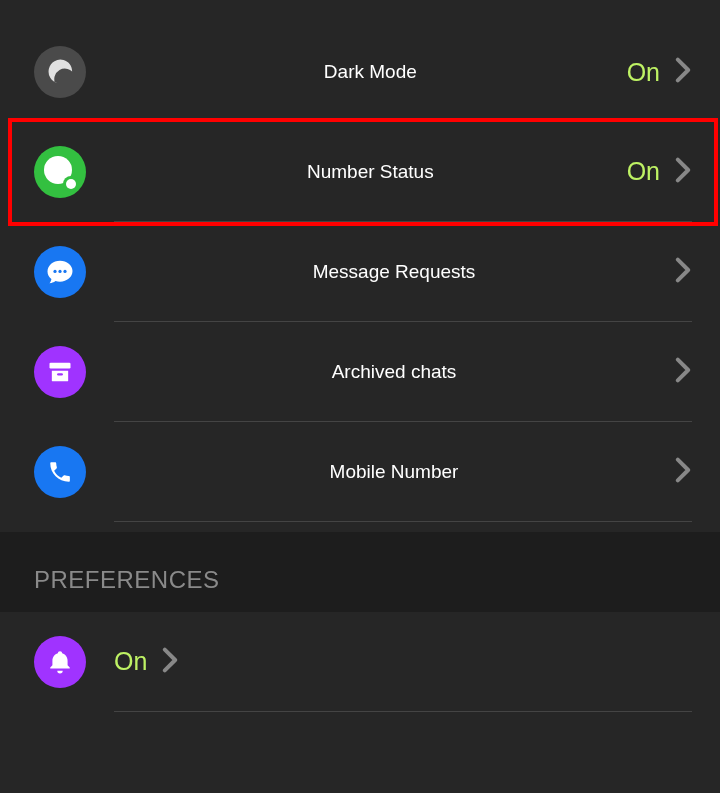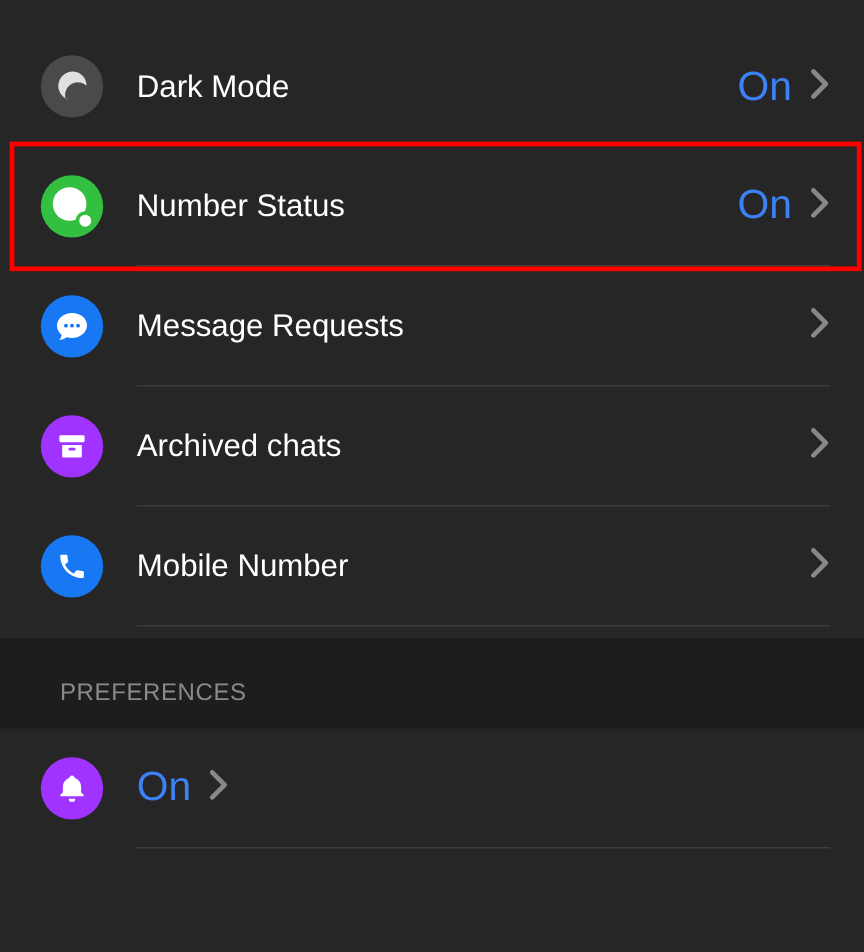--- a/index.html
+++ b/index.html
@@ -40,38 +40,39 @@
     .icon-circle {
       width: 52px;
       height: 52px;
       border-radius: 50%;
       display: flex;
       align-items: center;
       justify-content: center;
       flex-shrink: 0;
     }
     .label {
-      font-size: 26px;
+      font-size: 19px;
       font-weight: 400;
       color: #fff;
       flex: 1;
+      text-align: center;
     }
     .value {
-      font-size: 34px;
-      color: #3b82f6;
+      font-size: 25px;
+      color: #bef264;
       margin-right: 14px;
     }
     .chevron {
       flex-shrink: 0;
     }
     .section-header {
-      font-size: 20px;
+      font-size: 24px;
       letter-spacing: 0.5px;
       color: #8a8a8a;
-      padding: 34px 34px 18px 50px;
+      padding: 34px 34px 18px 34px;
       background: #1d1d1d;
       margin-top: 10px;
     }
     .highlight-box {
       position: absolute;
       border: 4px solid #ff0000;
       left: 8px;
       right: 2px;
       top: -4px;
       bottom: -4px;

